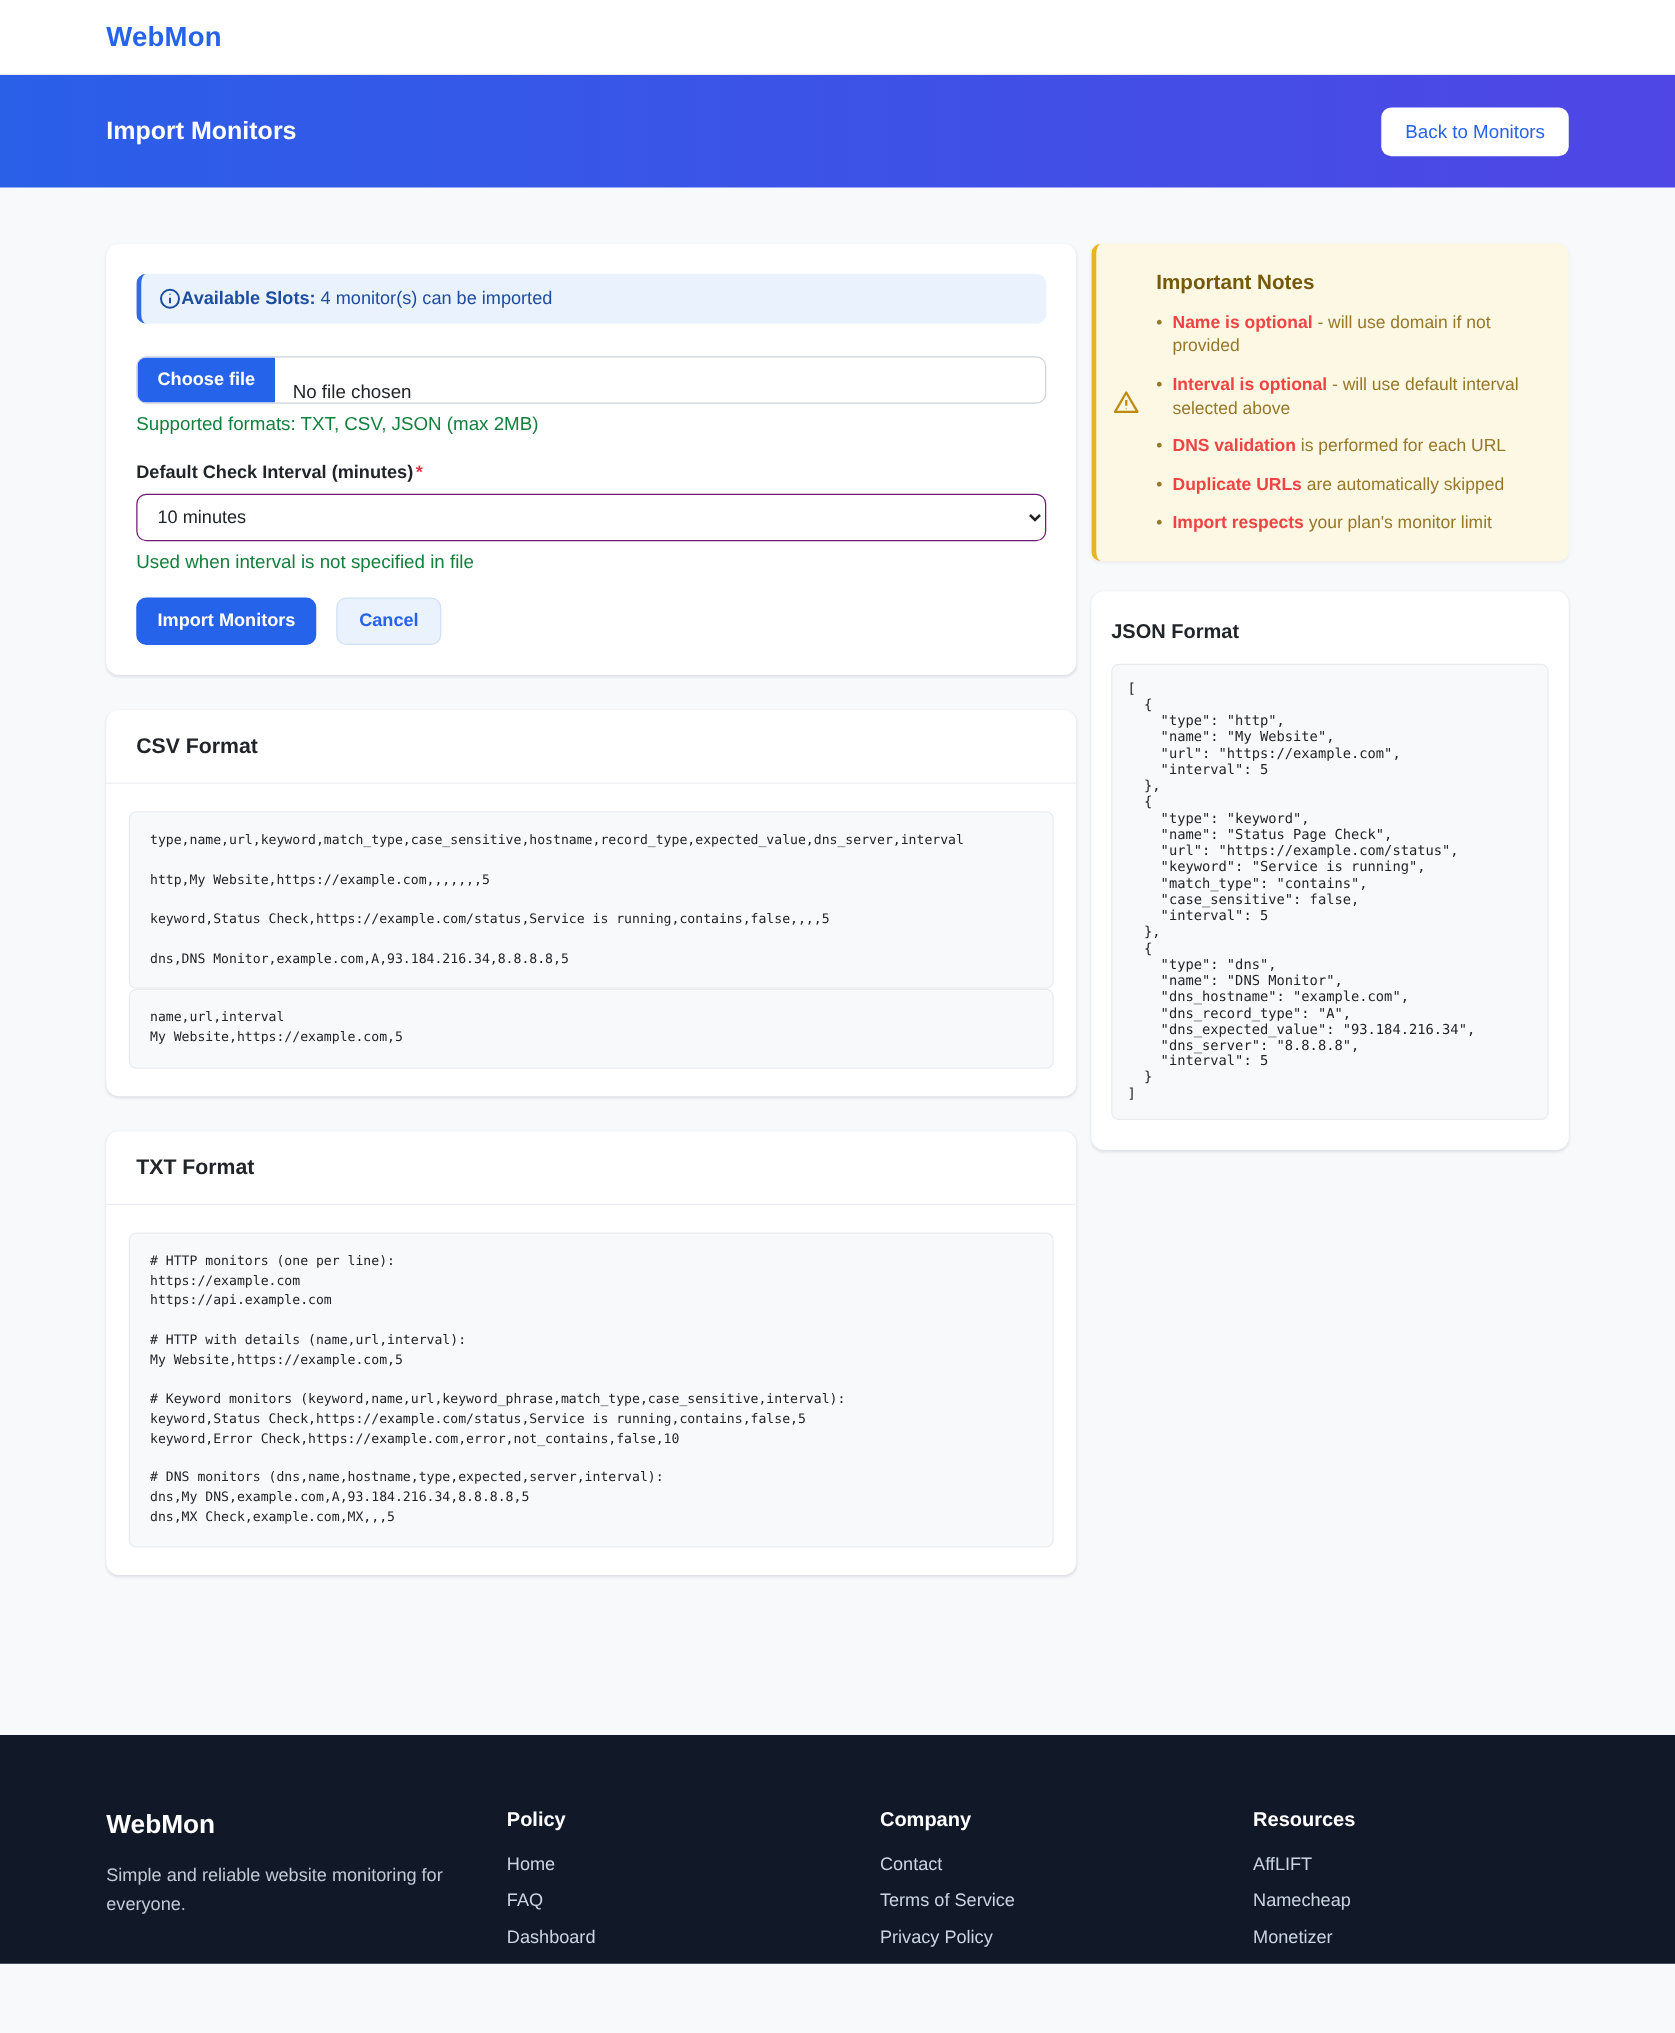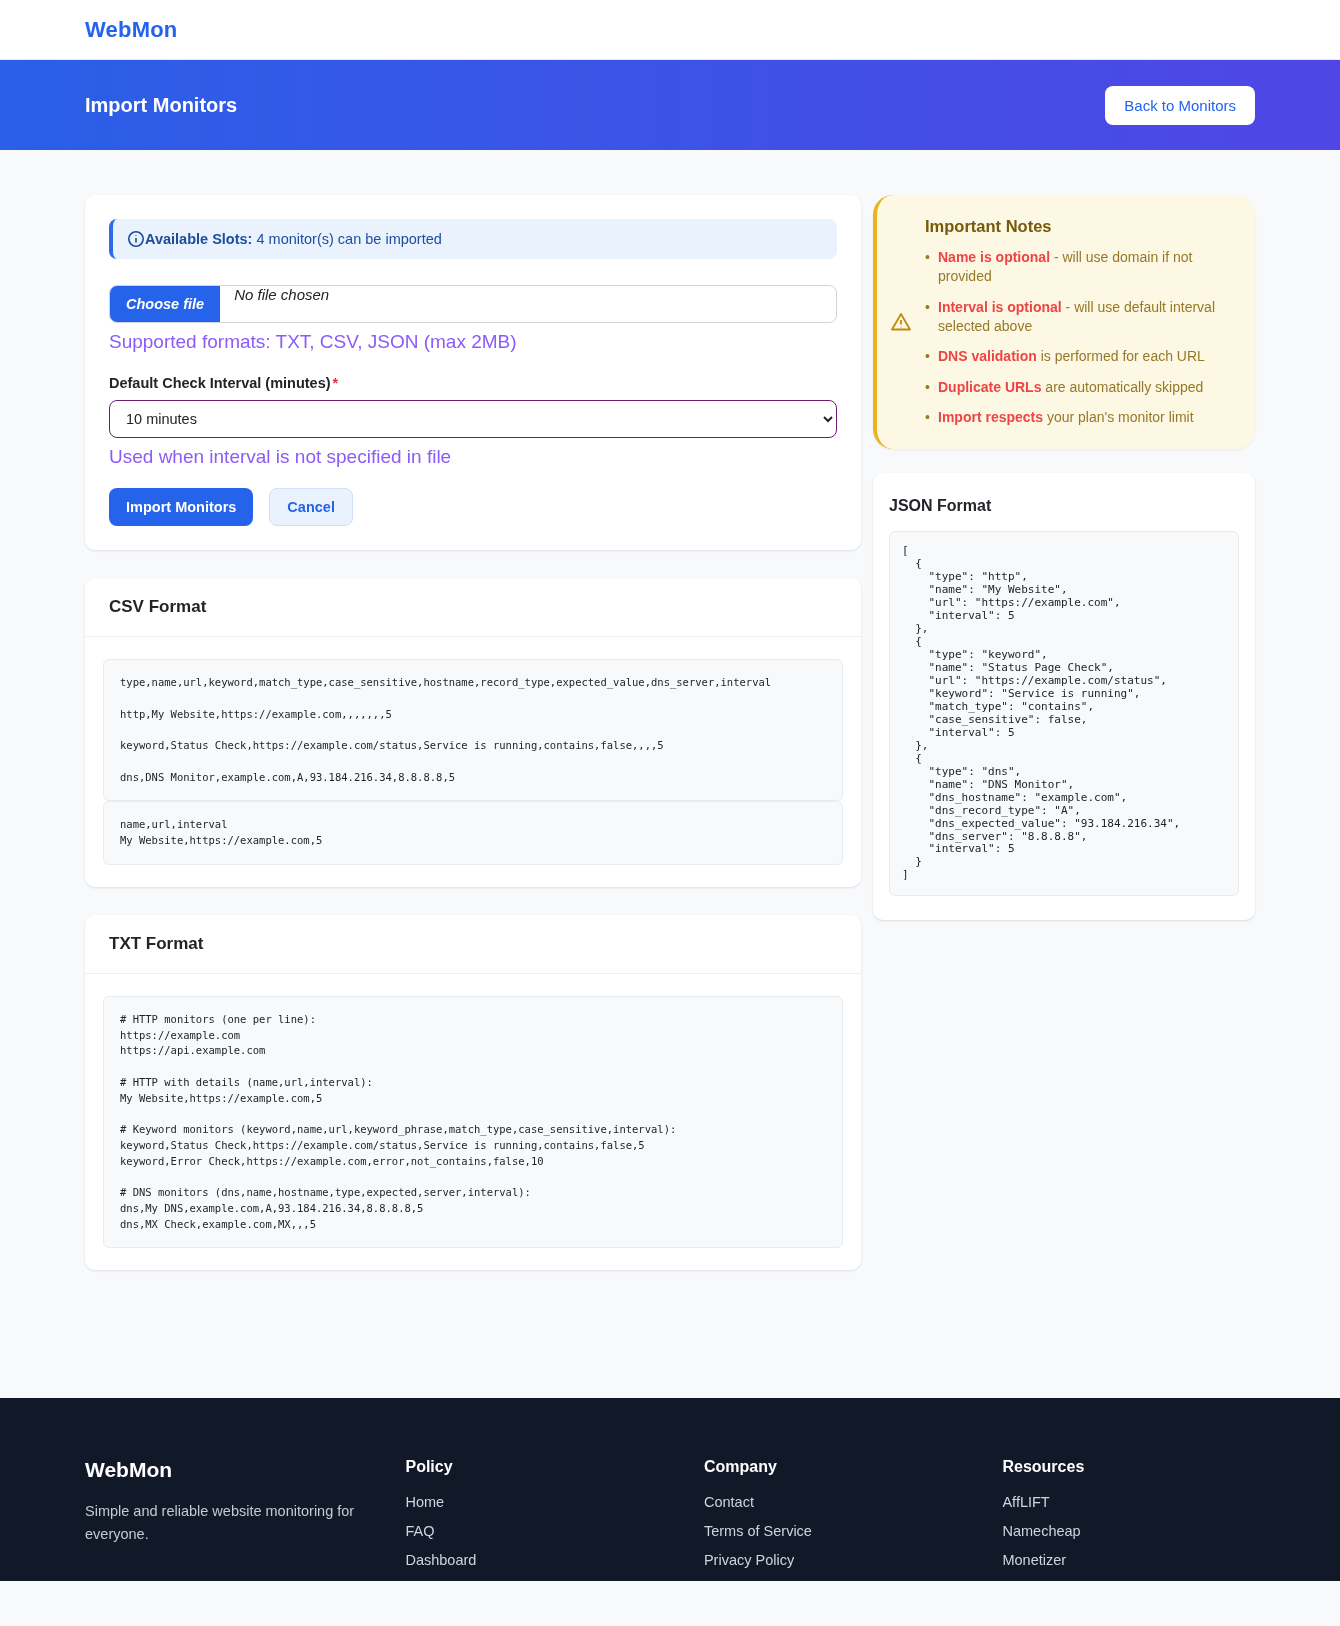--- a/index.html
+++ b/index.html
@@ -71,29 +71,29 @@
     background:#e9f2fd; border-left:4px solid #2f6be6;
     border-radius:8px; padding:11px 14px;
     display:flex; align-items:center; 
     color:#1c4d9e; font-size:14.5px; margin-bottom:26px;
   }
   .alert-info strong { font-weight:700; }
   .icon-info { width:18px; height:18px; stroke:#1c4d9e; stroke-width:1.8; fill:none; flex:none; }
   .form-label { display:block; font-size:14.5px; font-weight:700; margin-bottom:9px; color:#212529; }
   .req { color:#dc3545; margin-left:2px; }
   .file-input {
-    display:flex; align-items:flex-start; border:1px solid #ced4da;
-    border-radius:8px; overflow:hidden; height:38px; background:#fff; cursor:pointer;font-style:italic;
+    display:flex; align-items:flex-end; border:1px solid #ced4da;
+    border-radius:8px; overflow:hidden; height:38px; background:#fff; cursor:pointer;
   }
   .file-btn {
     background:var(--accent,#2563eb); color:#fff; font-size:14.5px; font-weight:600;
     padding:0 16px; height:100%; display:flex; align-items:center; flex:none;
   }
   .file-text { margin-left:14px; font-size:15px; color:#212529; }
-  .help { font-size:19px; color:#8b5cf6; margin-top:8px; }
+  .help { font-size:15px; color:#15803d; margin-top:8px; }
   .field-gap { margin-top:22px; }
   .select {
     width:100%; height:38px; border:1px solid #701a75; border-radius:8px;
     font-size:14.5px; color:#212529; padding:0 12px; background:#fff;
     font-family:inherit;
   }
   .btn-row { display:flex; gap:16px; margin-top:20px; }
   .btn-primary {
     background:var(--accent,#2563eb); color:#fff; border:none; border-radius:8px;
     font-size:14.5px; font-weight:700; padding:10px 17px; cursor:pointer; font-family:inherit;
@@ -107,21 +107,21 @@
   .code {
     background:#f8f9fa; border:1px solid #e9ecef; border-radius:6px;
     padding:15px 16px; font-family:"DejaVu Sans Mono", monospace;
     font-size:10.5px; line-height:1.5; color:#212529;
     white-space:pre; overflow:hidden;
   }
   .muted-note { font-size:13.5px; color:#6c757d; margin:14px 0 10px; }
 
   
   .notes {
-    background:#fcf8e3; border-left:4px solid #e9b321; border-radius:20px;
+    background:#fcf8e3; border-left:4px solid #e9b321; border-radius:8px;
     box-shadow:0 1px 3px rgba(20,30,60,.06);
     display:flex; align-items:center; gap:12px;
     padding:22px 18px 22px 12px; margin-bottom:24px;
   }
   .icon-warn { width:24px; height:24px; stroke:#c08a10; stroke-width:1.8; fill:none; flex:none; }
   .notes h3 { font-size:16.5px; font-weight:700; color:#76590a; margin-bottom:12px; }
   .notes ul { list-style:none; }
   .notes li {
     font-size:14px; color:#97782a; line-height:1.38;
     padding-left:13px; position:relative; margin-bottom:11px;

